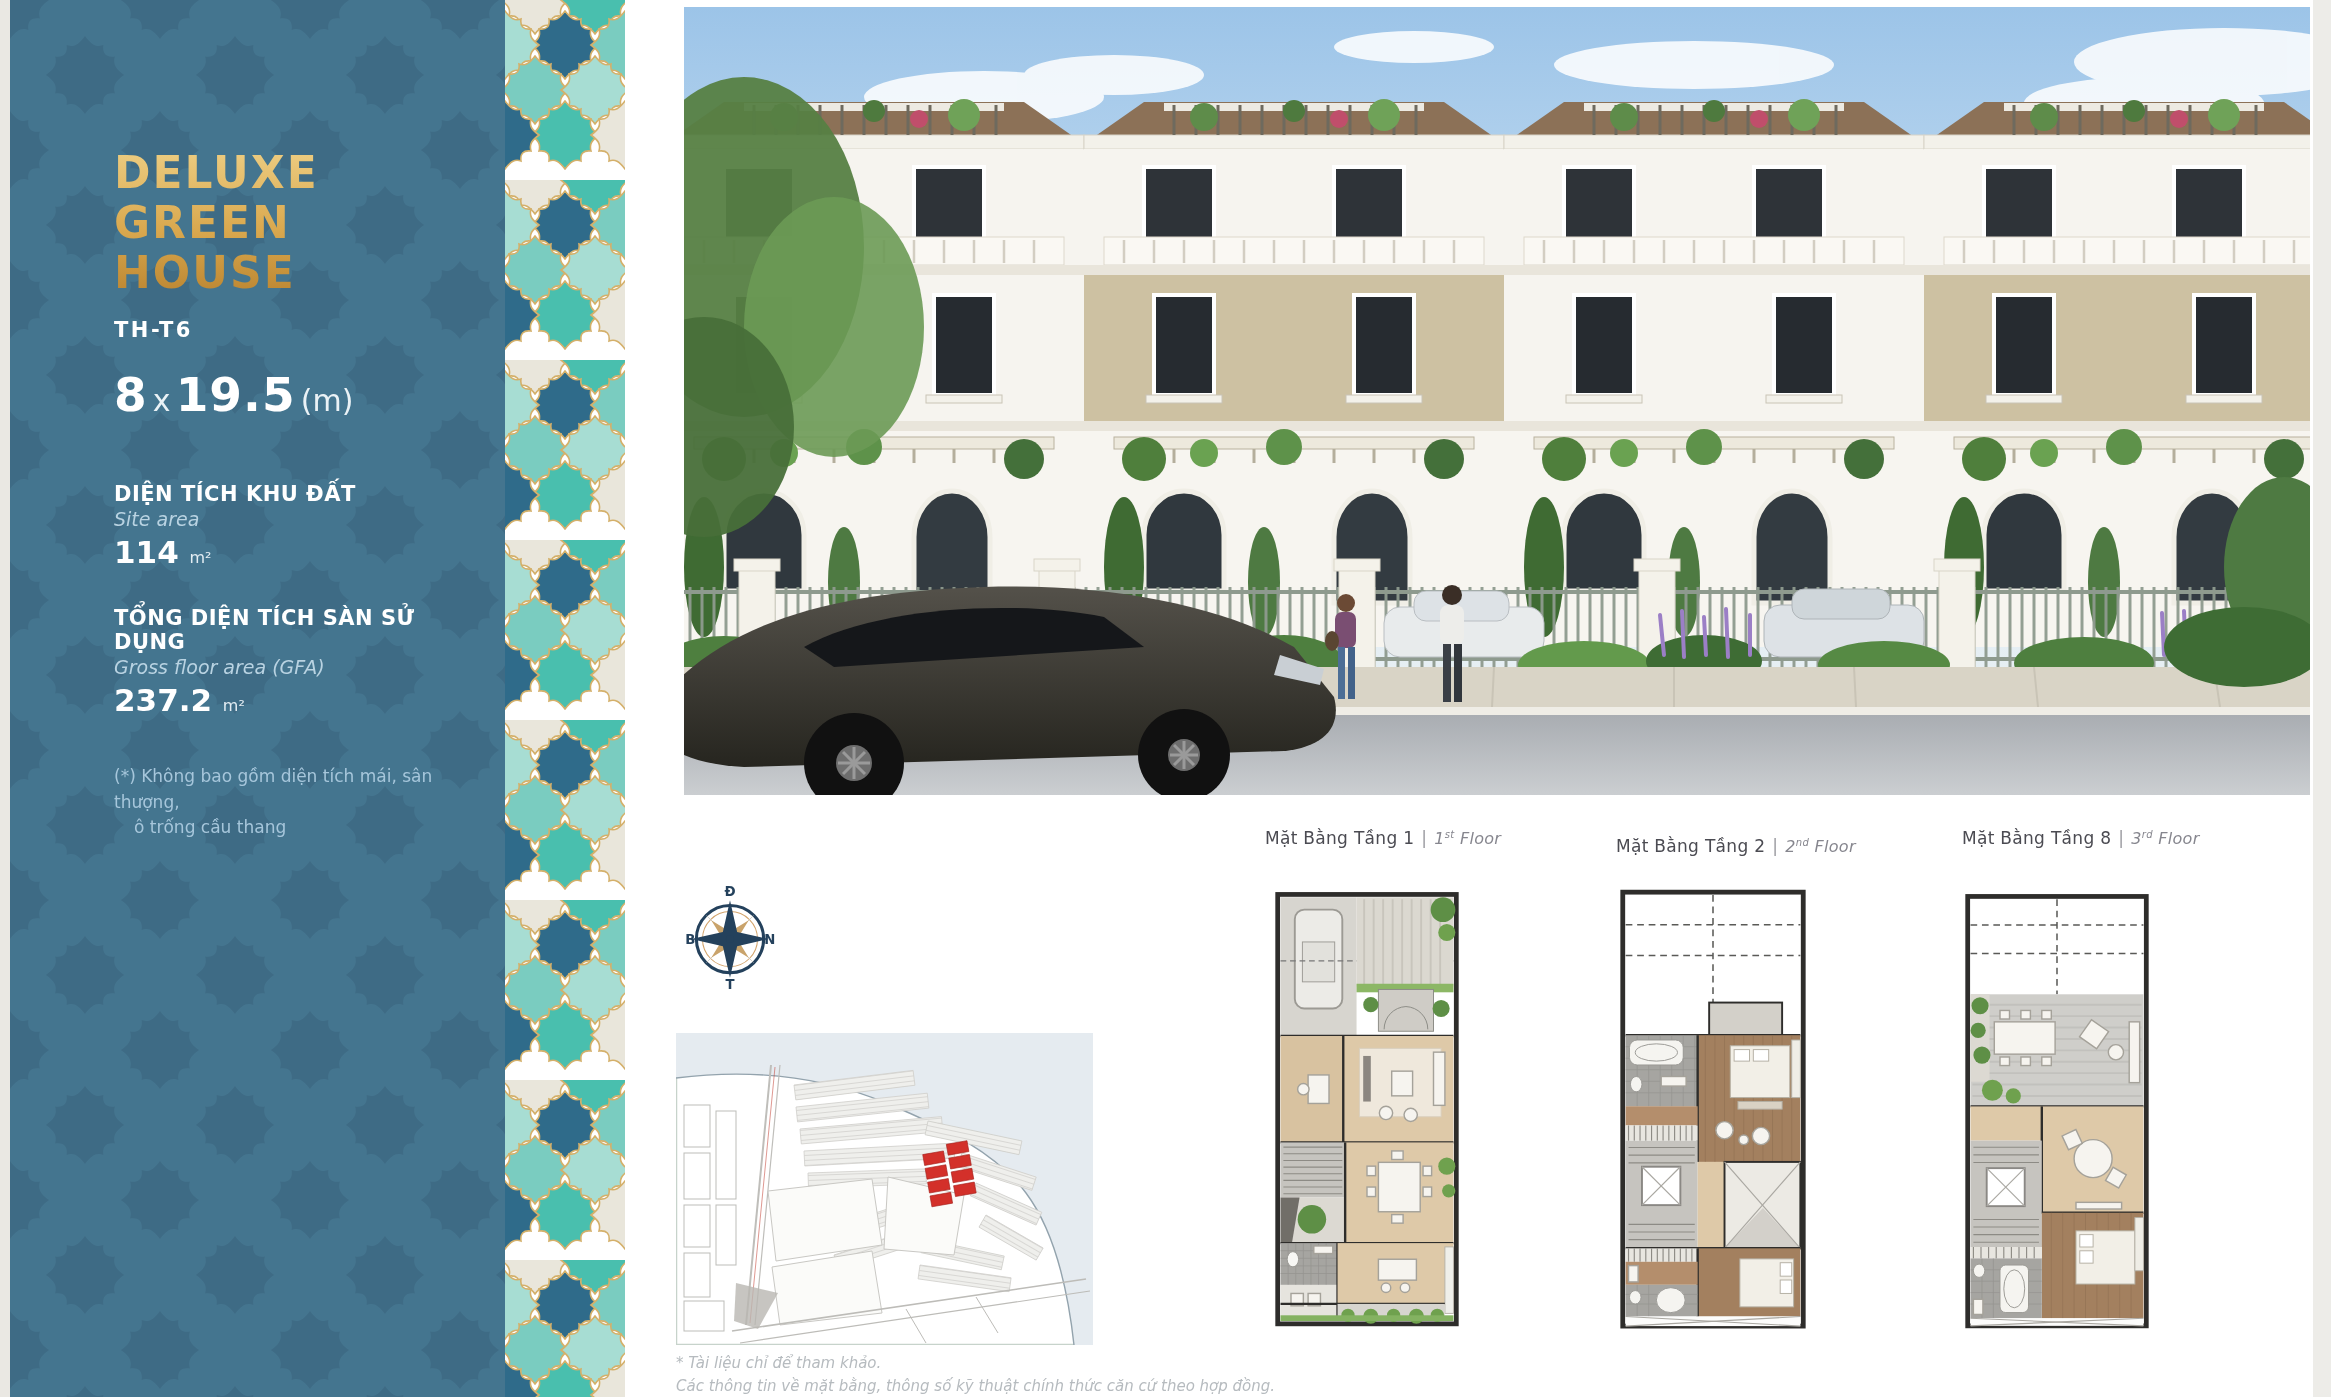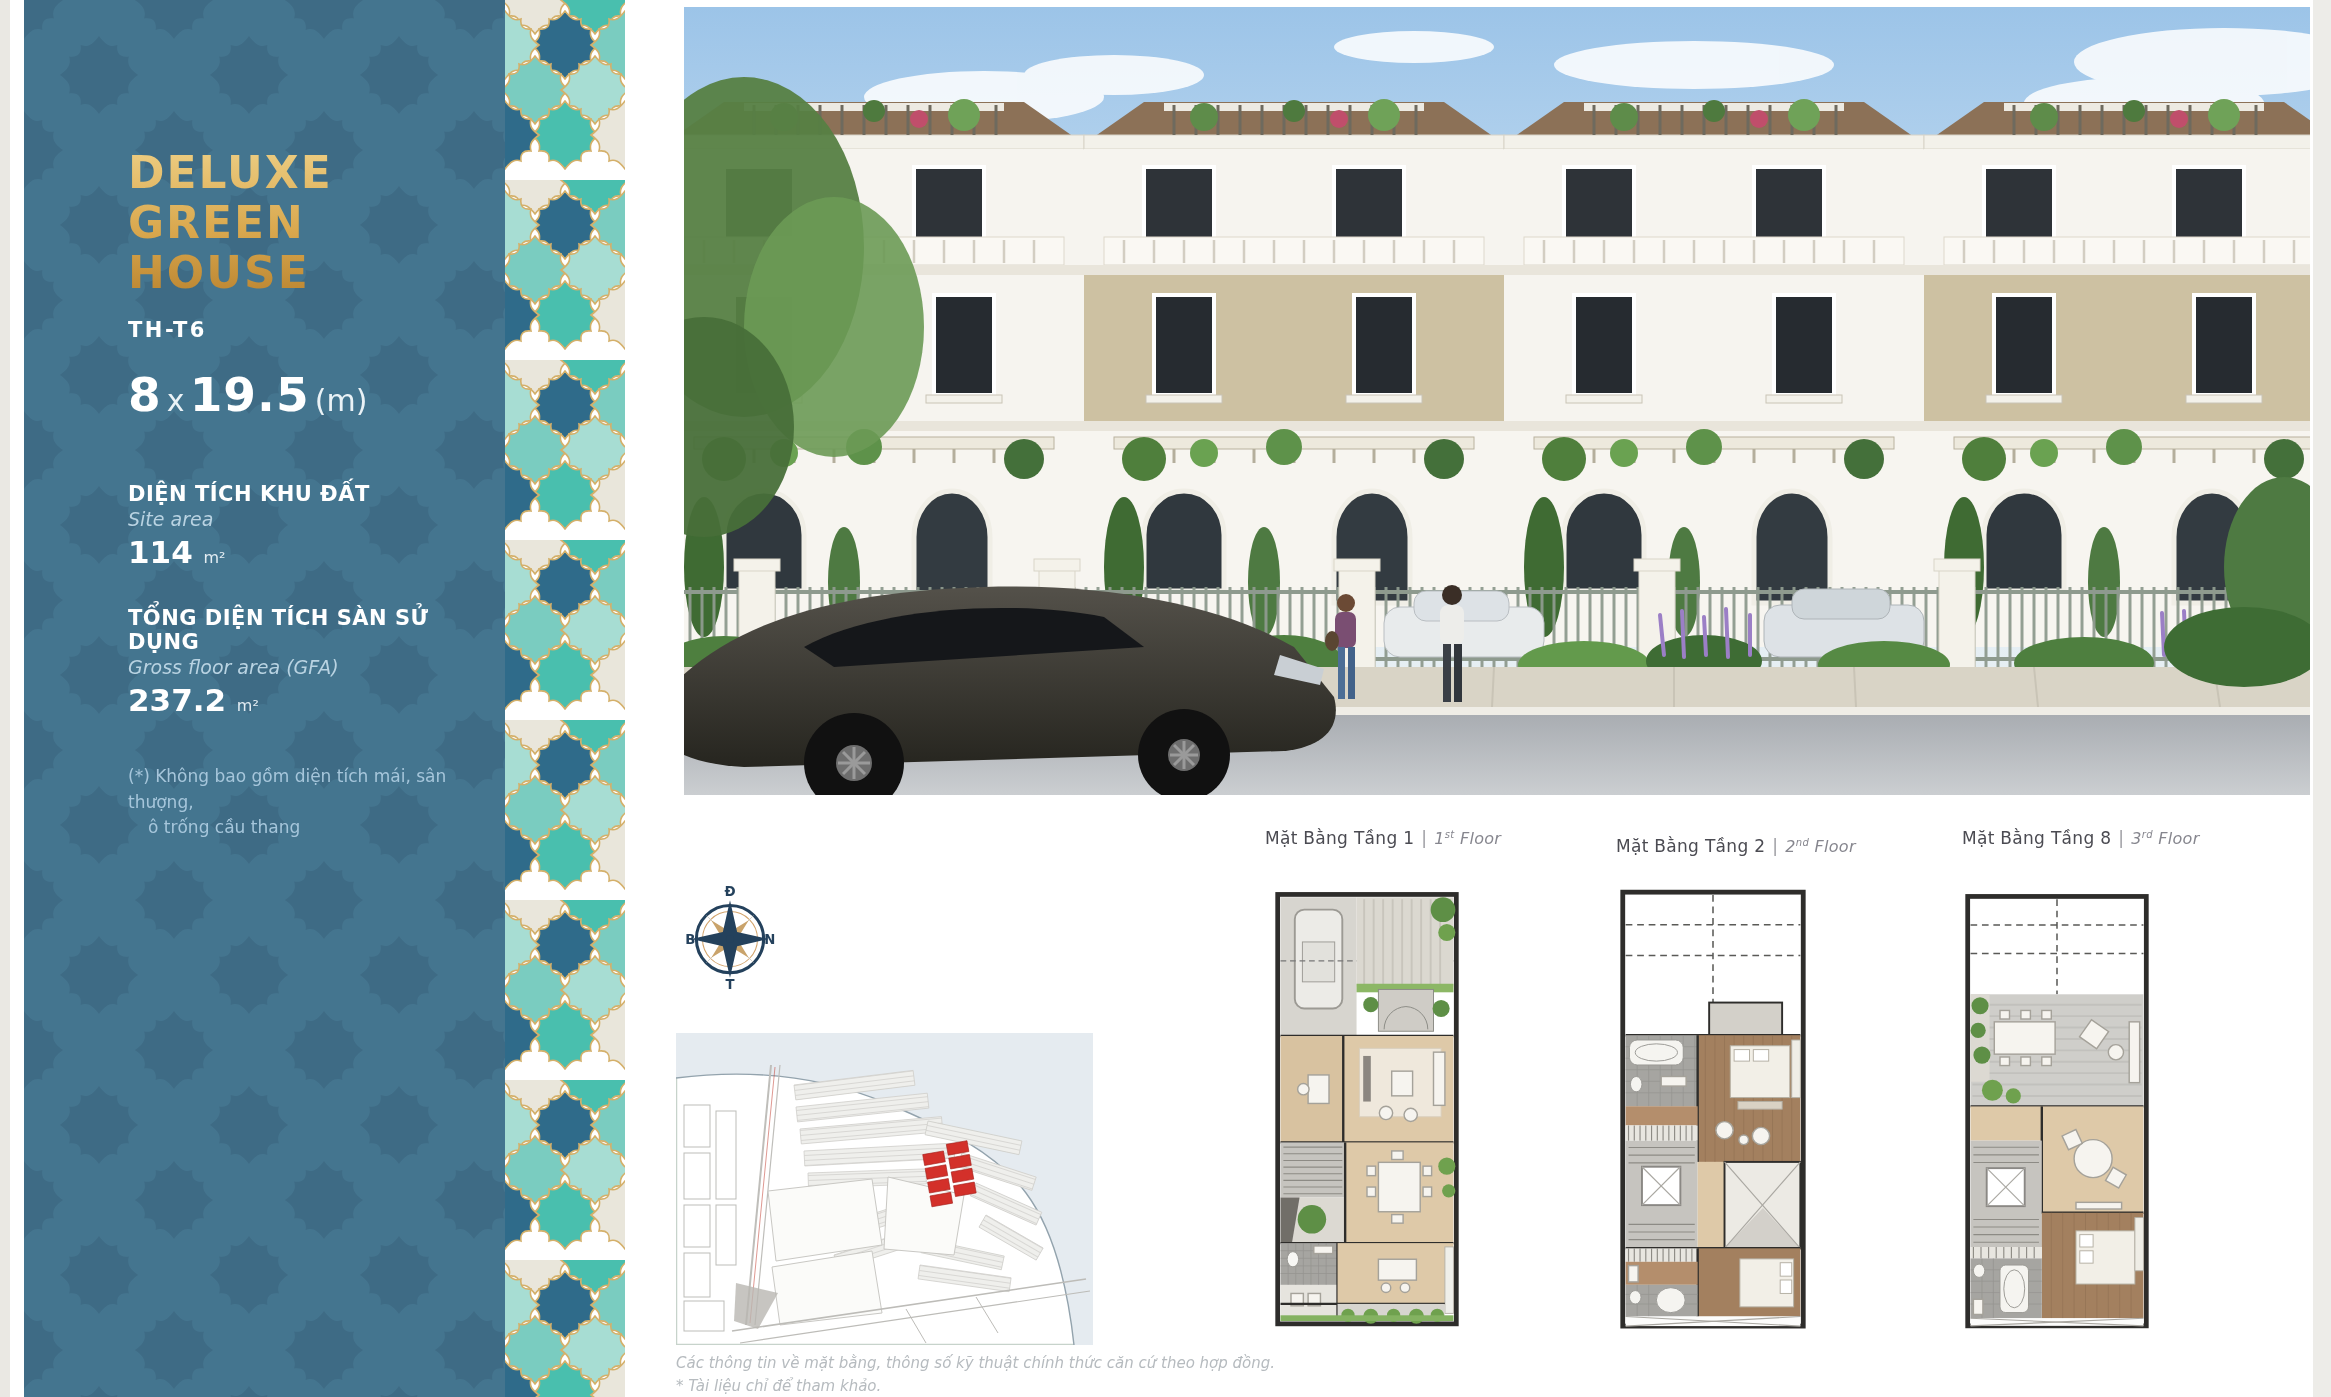--- a/index.html
+++ b/index.html
@@ -4,21 +4,21 @@
 <style>
   html,body{margin:0;padding:0}
   body{
     position:relative;width:2331px;height:1397px;overflow:hidden;
     background:#FFFFFF;font-family:"DejaVu Sans","Liberation Sans",sans-serif;
   }
   .abs{position:absolute}
 
   
   .edge-left{left:0;top:0;width:10px;height:1397px;background:#EAE8E3}
-  .sidebar{left:24px;top:0;width:495px;height:1397px;background:#000000;overflow:hidden}
+  .sidebar{left:10px;top:0;width:495px;height:1397px;background:#000000;overflow:hidden}
   .sidebar svg.pat{position:absolute;left:0;top:0}
   .sb-content{position:absolute;left:104px;top:148px;width:370px;color:#FFF}
   .sb-title{font-size:44px;font-weight:bold;letter-spacing:2px;line-height:1.14;
     color:#D9A84E;
     background:linear-gradient(180deg,#EDCD82 0%,#D9A84E 55%,#BB8531 100%);
     -webkit-background-clip:text;background-clip:text}
   @supports ((-webkit-background-clip:text) or (background-clip:text)){
     .sb-title{color:transparent}
   }
   .sb-code{margin-top:20px;font-size:21px;font-weight:bold;letter-spacing:2.5px;color:#FFFFFF}
@@ -834,17 +834,17 @@
 
     <line x1="56" y1="298" x2="410" y2="246" stroke="#BDBCB8" stroke-width="1.6"></line>
     <line x1="64" y1="310" x2="414" y2="258" stroke="#BDBCB8" stroke-width="1.2"></line>
     <polygon points="60,250 102,260 82,296 58,288" fill="#B9B7B2" opacity=".8"></polygon>
     <line x1="230" y1="276" x2="250" y2="310" stroke="#BDBCB8" stroke-width="1"></line>
     <line x1="300" y1="264" x2="322" y2="300" stroke="#BDBCB8" stroke-width="1"></line>
   </svg>
 </div>
 
 <div class="abs disclaimer" style="left:676px;top:1352px;width:760px">
+  <div>* Tài liệu chỉ để tham khảo.</div>
   <div>Các thông tin về mặt bằng, thông số kỹ thuật chính thức căn cứ theo hợp đồng.</div>
-  <div>* Tài liệu chỉ để tham khảo.</div>
 </div>
 
 <div class="abs scrollbar"></div>
 
 </body></html>

